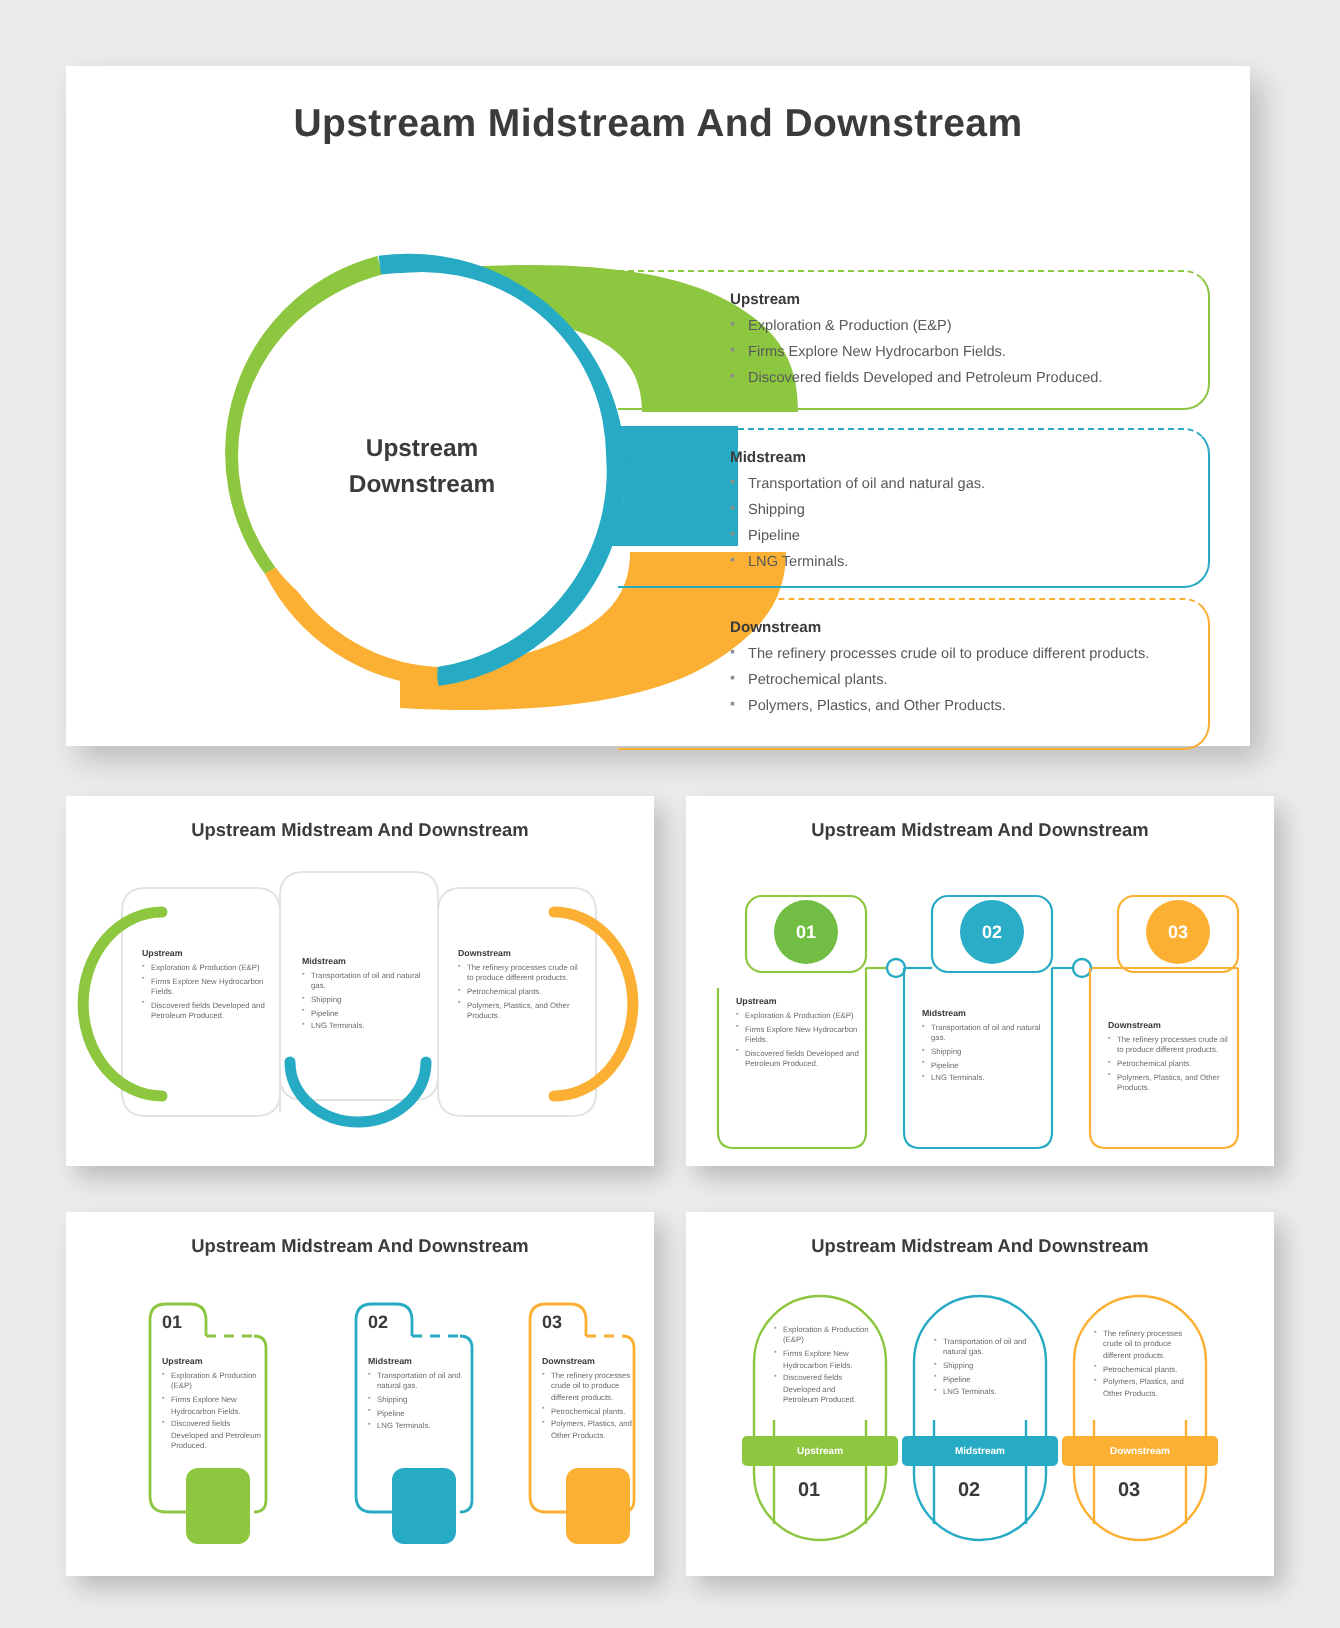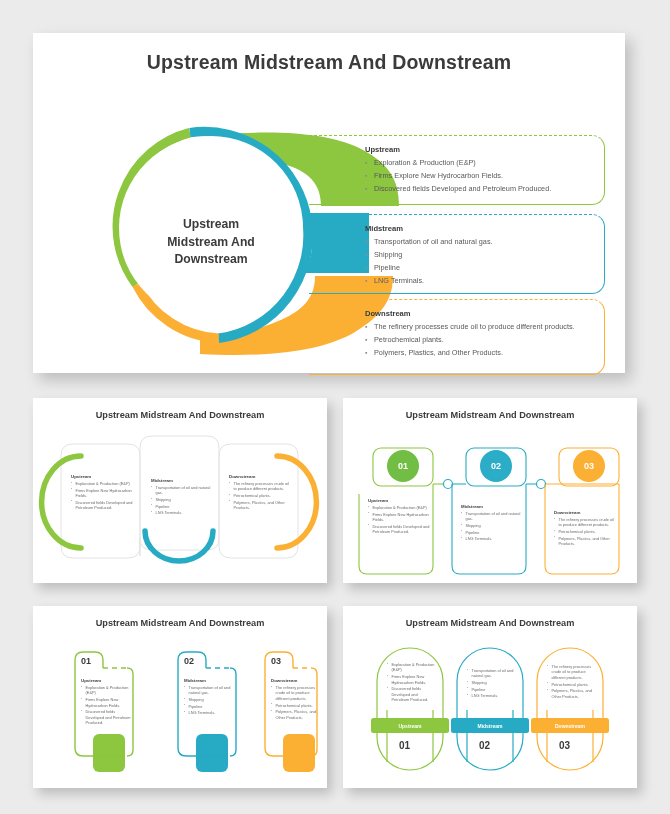--- a/index.html
+++ b/index.html
@@ -110,21 +110,20 @@
 
         <path d="M 156.9 44.6 A 97 97 0 0 1 185.6 250.3" fill="none" stroke="#27ABC4" stroke-width="9.5" stroke-linecap="butt"></path>
 
         <path d="M 103.6 196.5 A 97 97 0 0 0 185.6 250.3" fill="none" stroke="#FBB034" stroke-width="9.5" stroke-linecap="butt"></path>
 
         <circle cx="178" cy="140" r="92" fill="#ffffff"></circle>
       </svg>
 
       <div class="center-label">
         <div>Upstream</div>
-        <div>Midstream And</div>
         <div>Downstream</div>
       </div>
     </div>
 
     <div class="card" style="left:276px; top:102px; width:296px; height:70px; border-color:#8DC63F;">
       <div class="card-inner">
         <div class="c-head">Upstream</div>
         <ul>
           <li>Exploration &amp; Production (E&amp;P)</li>
           <li>Firms Explore New Hydrocarbon Fields.</li>

